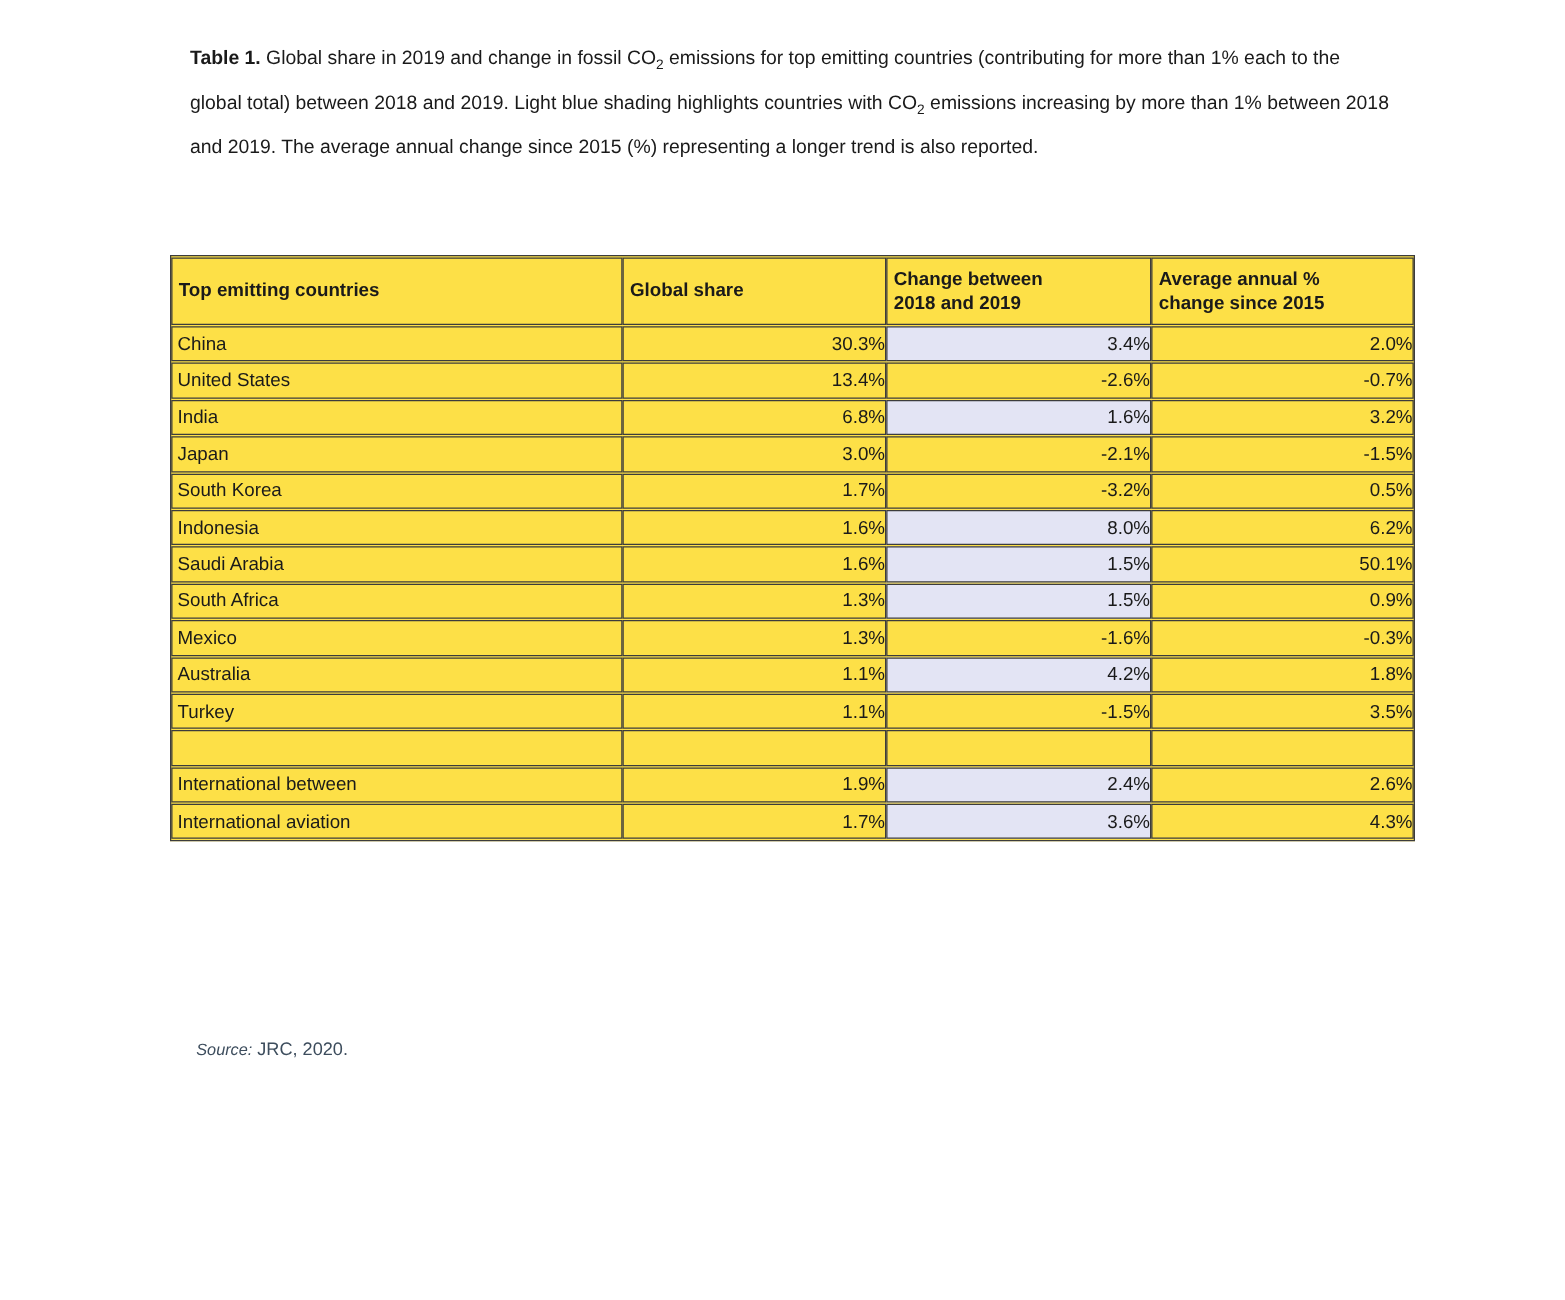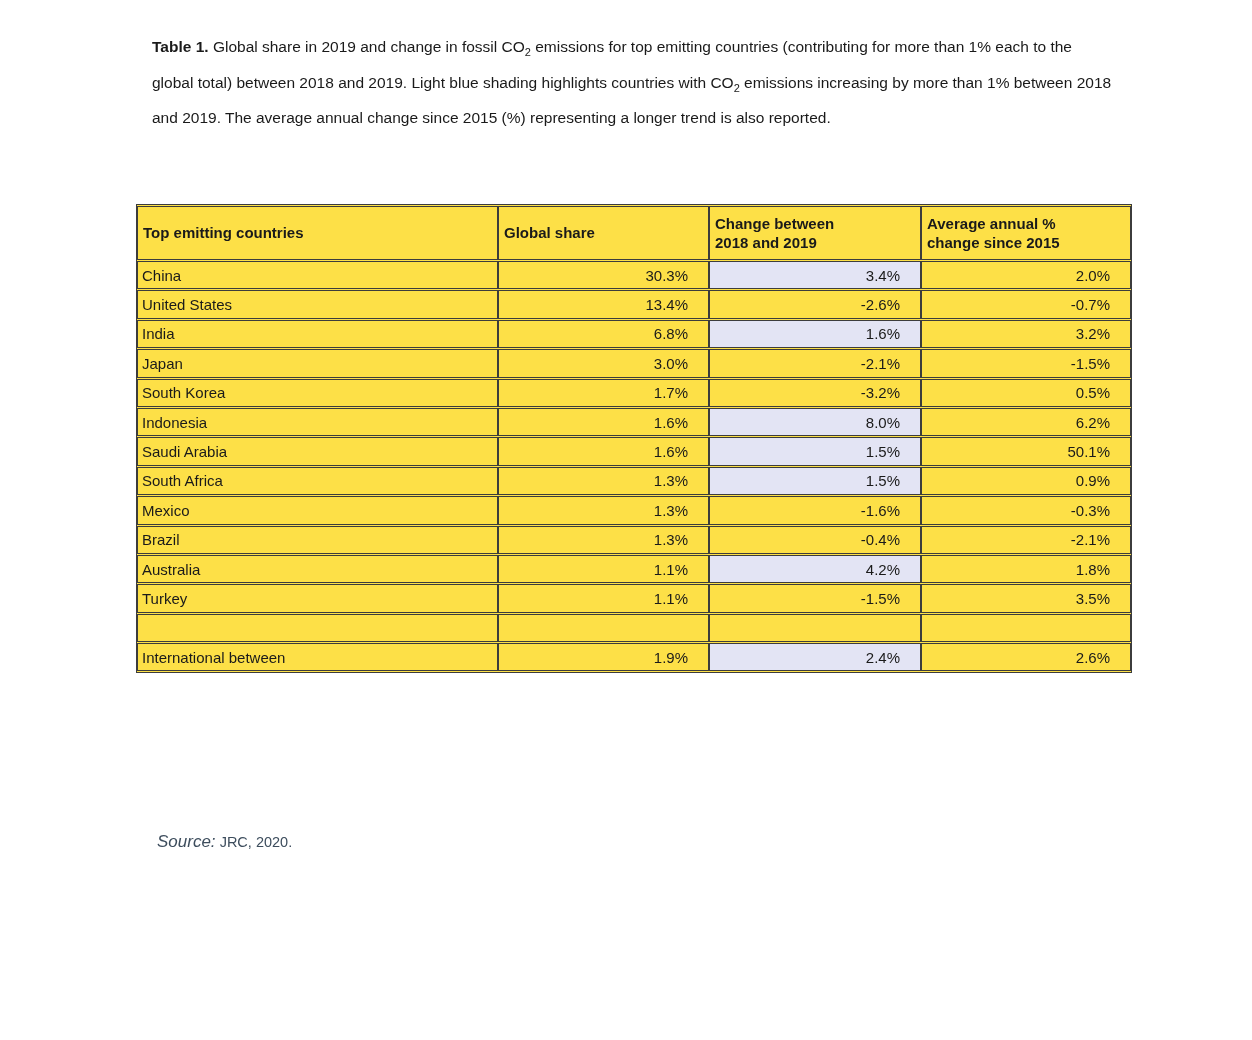--- a/index.html
+++ b/index.html
@@ -49,33 +49,33 @@
     line-height: 19.5px;
     white-space: pre-line;
     font-size: 15px;
   }
   .data-table td {
     height: 26.4px;
     padding: 0 4px;
     vertical-align: middle;
     line-height: 17px;
   }
-  td.c-num { text-align: right; padding-right: 20px; }
+  td.c-num { text-align: right; padding-right: 0; }
   td.hl { background: var(--hl, #e3e4f4); }
   .source {
     position: absolute;
     left: 157px;
     top: 832px;
     margin: 0;
     font-size: 14.5px;
     color: var(--src, #3d4d5d);
   }
   .source i {
     font-style: italic;
-    font-size: 17px;
+    font-size: 13px;
   }
 </style>
 </head>
 <body>
 
 <div class="page">
 
   <p class="caption"><b>Table 1.</b><span> Global share in 2019 and change in fossil CO</span><sub>2</sub><span> emissions for top emitting countries (contributing for more than 1% each to the global total) between 2018 and 2019. Light blue shading highlights countries with CO</span><sub>2</sub><span> emissions increasing by more than 1% between 2018 and 2019. The average annual change since 2015 (%) representing a longer trend is also reported.</span></p>
 
   <table class="data-table">
@@ -144,26 +144,20 @@
           <td class="c-num hl">1.5%</td>
           <td class="c-num">0.9%</td>
         </tr>
         <tr>
           <td class="c-country">Mexico</td>
           <td class="c-num">1.3%</td>
           <td class="c-num">-1.6%</td>
           <td class="c-num">-0.3%</td>
         </tr>
         <tr>
-          <td class="c-country">Brazil</td>
-          <td class="c-num">1.3%</td>
-          <td class="c-num">-0.4%</td>
-          <td class="c-num">-2.1%</td>
-        </tr>
-        <tr>
           <td class="c-country">Australia</td>
           <td class="c-num">1.1%</td>
           <td class="c-num hl">4.2%</td>
           <td class="c-num">1.8%</td>
         </tr>
         <tr>
           <td class="c-country">Turkey</td>
           <td class="c-num">1.1%</td>
           <td class="c-num">-1.5%</td>
           <td class="c-num">3.5%</td>
@@ -173,18 +167,24 @@
           <td class="c-num"></td>
           <td class="c-num"></td>
           <td class="c-num"></td>
         </tr>
         <tr>
           <td class="c-country">International between</td>
           <td class="c-num">1.9%</td>
           <td class="c-num hl">2.4%</td>
           <td class="c-num">2.6%</td>
         </tr>
+        <tr>
+          <td class="c-country">International aviation</td>
+          <td class="c-num">1.7%</td>
+          <td class="c-num hl">3.6%</td>
+          <td class="c-num">4.3%</td>
+        </tr>
       </tbody>
   </table>
 
   <p class="source"><i>Source:</i> <span>JRC, 2020.</span></p>
 
 </div>
 
 </body></html>

